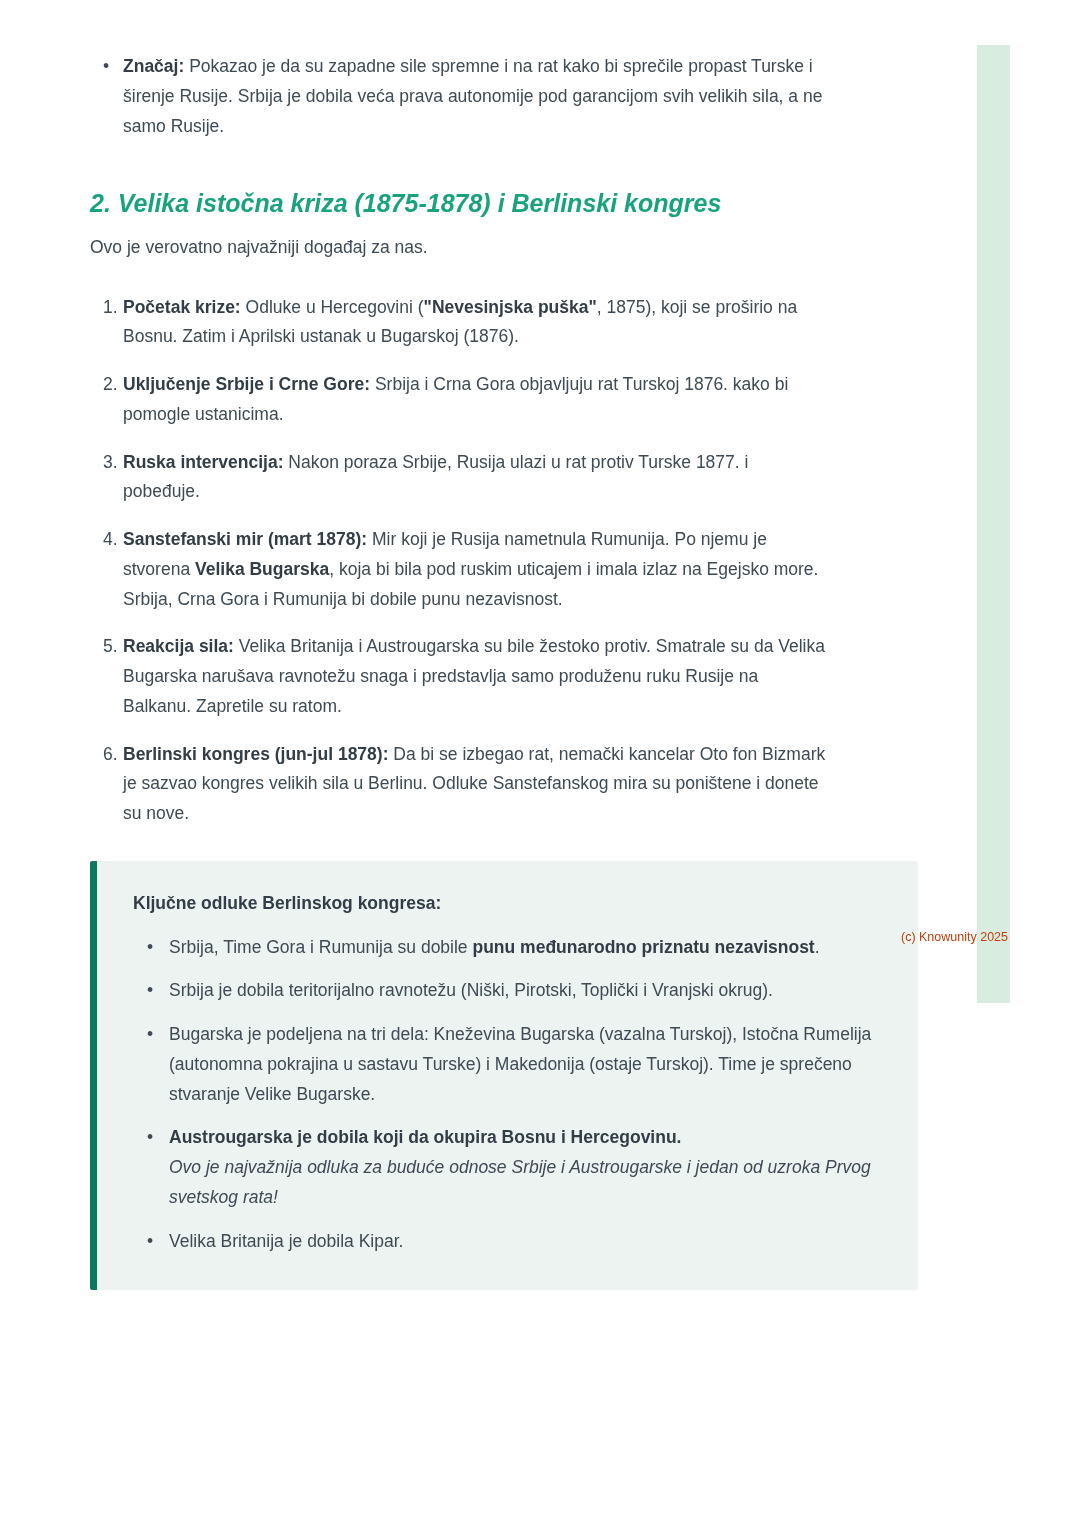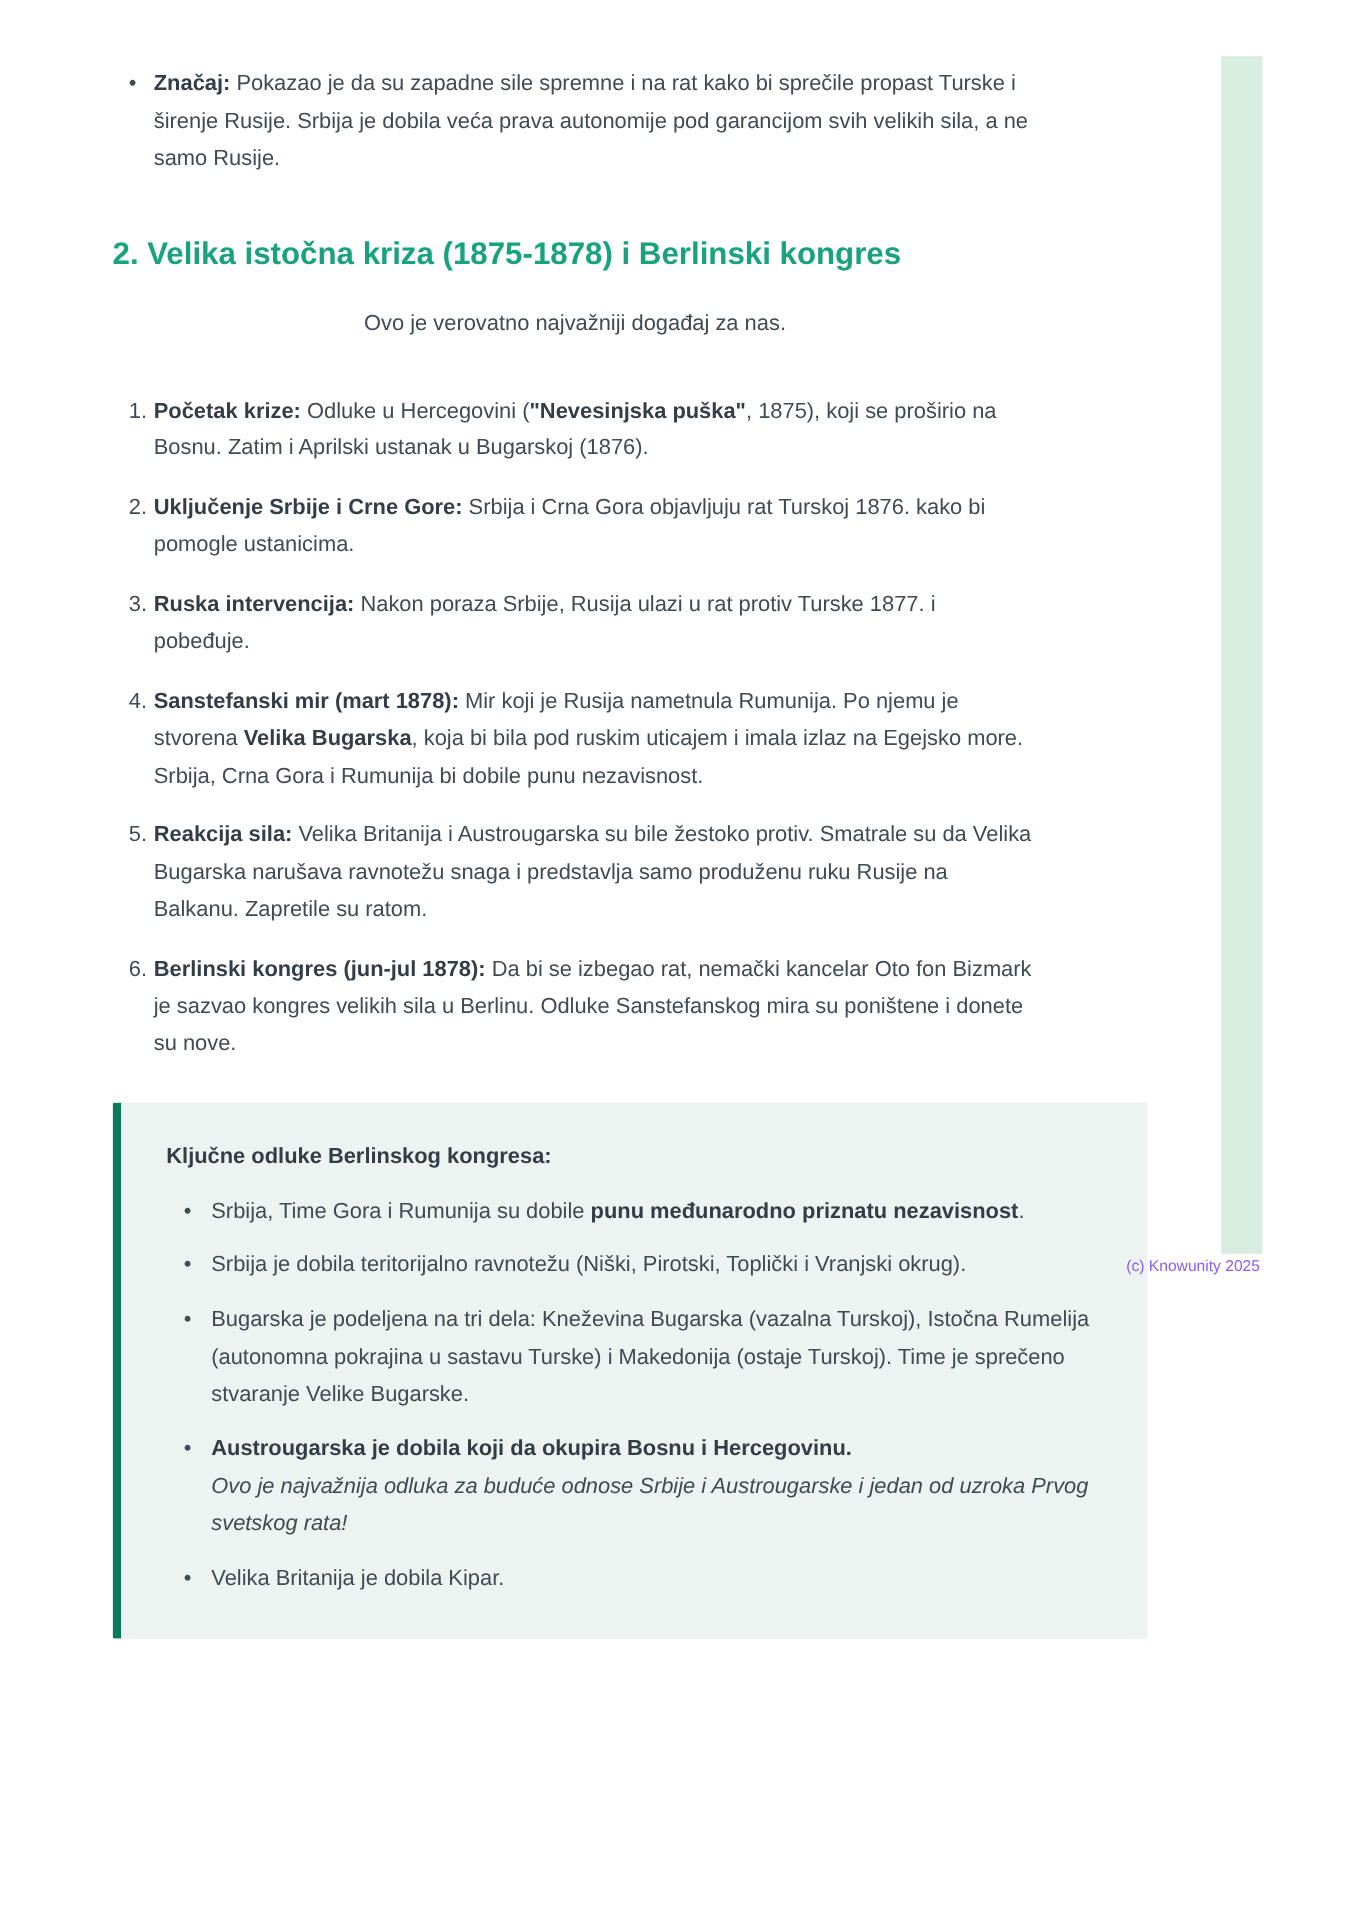--- a/index.html
+++ b/index.html
@@ -33,27 +33,28 @@
 
   .top-bullet {
     display: flex;
     padding-left: 13px;
   }
   .top-bullet .marker {
     flex: 0 0 20px;
     color: #3e4a54;
   }
   .heading {
-    margin: 46px 0 24px 0;
+    margin: 46px 0 13px 0;
     font-size: 25px;
     line-height: 1.3;
     font-weight: 700;
     color: #18a37e;
+    font-style: italic;
   }
-  .intro { margin-bottom: 40px; text-align: center; }
+  .intro { margin-bottom: 30px; }
 
   ol.numbered {
     list-style: none;
     padding-left: 13px;
   }
   ol.numbered > li {
     display: flex;
     margin-bottom: 18px;
   }
   ol.numbered .num {
@@ -85,25 +86,25 @@
   }
   ul.callout-list > li:last-child { margin-bottom: 0; }
   ul.callout-list .marker {
     flex: 0 0 22px;
     color: #3e4a54;
   }
   ul.callout-list .runs { flex: 1; }
 
   .footer {
     position: absolute;
-    top: 1006px;
+    top: 930px;
     right: 72px;
     z-index: 2;
     font-size: 12.5px;
-    color: #8b5cf6;
+    color: #c2410c;
   }
 </style>
 </head>
 <body>
 
 <div class="side-strip"></div>
 
 <main class="content">
 
   <div class="top-bullet">

